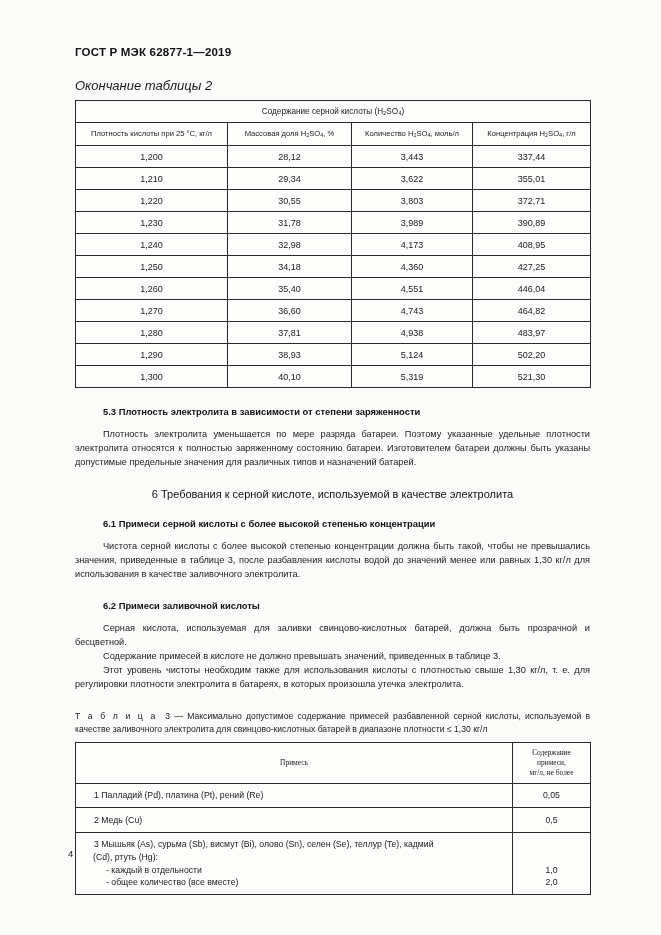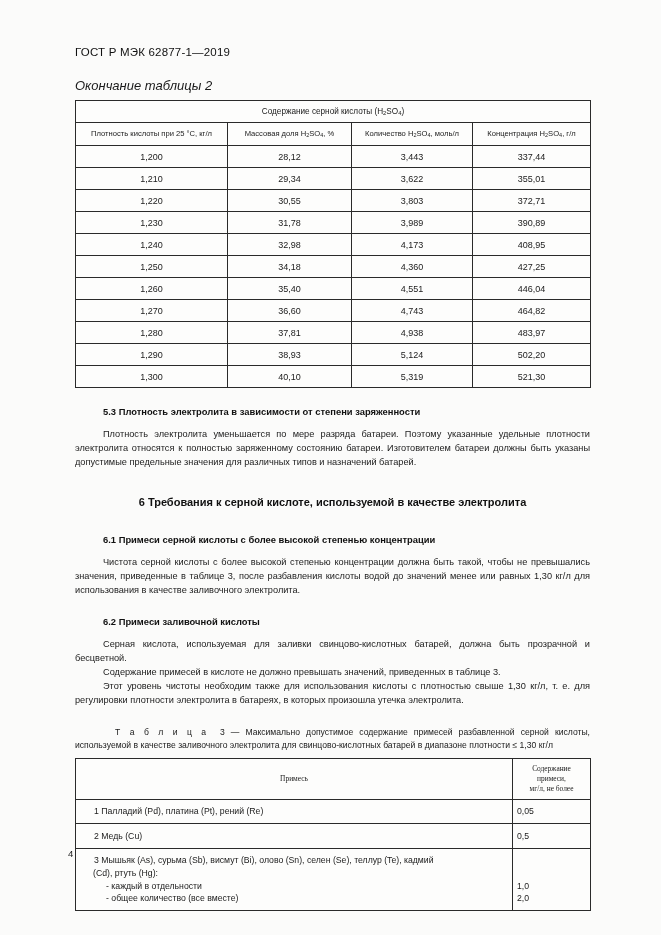--- a/index.html
+++ b/index.html
@@ -25,21 +25,21 @@
   .content {
     position: absolute;
     left: 75px;
     top: 46px;
     width: 515px;
   }
 
   
   .doc-std {
     font-size: 11.5px;
-    font-weight: normal;
+    font-weight: bold;
     letter-spacing: 0.2px;
     margin: 0 0 20px 0;
     color: #111;
   }
   .table-caption-italic {
     font-size: 13px;
     font-style: italic;
     margin: 0 0 7px 0;
     color: #1a1a1a;
   }
@@ -82,22 +82,22 @@
   
   h3.sec {
     font-size: 9.4px;
     font-weight: bold;
     margin: 0;
     padding: 0;
     color: #111;
   }
   h2.sec-major {
     font-size: 11px;
-    font-weight: bold;
-    margin: 8px;
+    font-weight: normal;
+    margin: 0;
     padding: 0;
     color: #111;
   }
   p.body {
     font-size: 9.2px;
     line-height: 1.52;
     margin: 0;
     text-align: justify;
     text-justify: inter-word;
     color: #1a1a1a;
@@ -111,40 +111,39 @@
   
   .t3-caption {
     font-size: 8.6px;
     line-height: 1.5;
     margin: 0 0 6px 0;
     color: #1a1a1a;
     text-align: justify;
   }
   .t3-caption .sp {
     letter-spacing: 1.7px;
-    margin-left: 40px;
   }
   .t3 col.k1 { width: 437px; }
   .t3 col.k2 { width: 78px; }
   .t3 th.colhead {
     font-size: 7.4px;
     text-align: center;
     padding: 5px 4px 5px 4px;
     line-height: 1.35;
     font-family: Liberation Serif, serif;
   }
   .t3 td.lbl {
     font-size: 8.7px;
     text-align: left;
     padding: 5.5px 6px 5.5px 18px;
     line-height: 1.45;
   }
   .t3 td.val {
     font-size: 8.7px;
-    text-align: left;
+    text-align: center;
     padding: 5.5px 4px 5.5px 4px;
     vertical-align: bottom;
     line-height: 1.45;
   }
   .t3 td.lbl.r3 {
     padding-left: 8px;
   }
   .t3 .r3-line1 { display: block; padding-left: 10px; }
   .t3 .r3-line2 { display: block; padding-left: 9px; }
   .t3 .r3-line3 { display: block; padding-left: 22px; }

